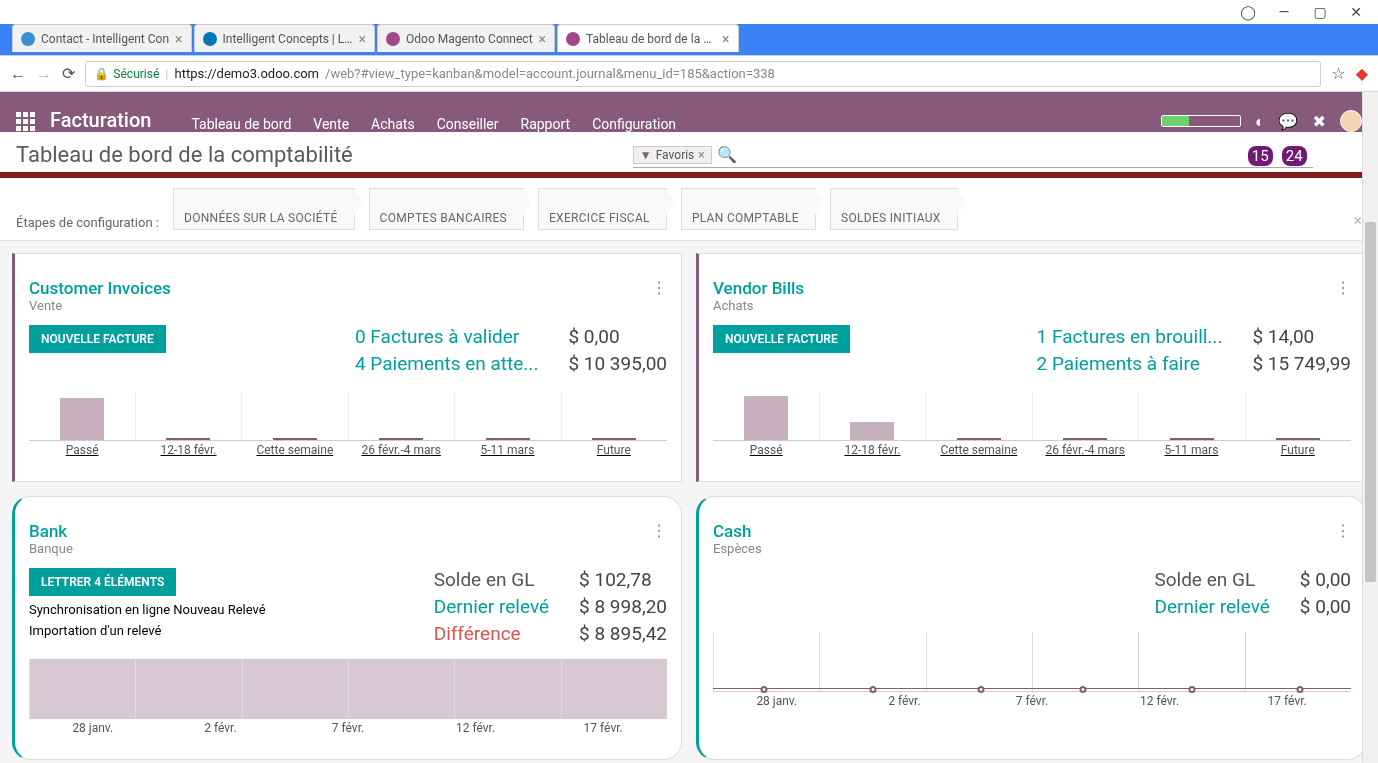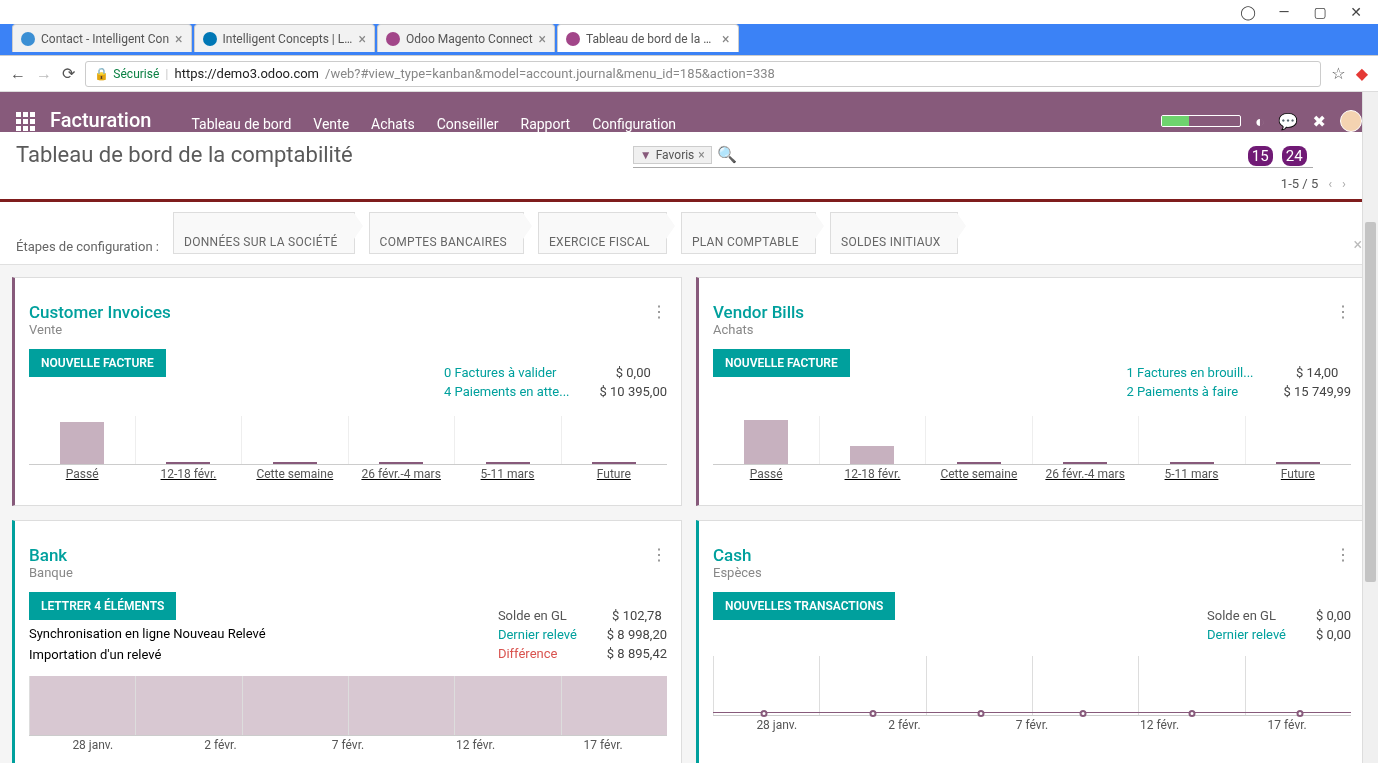--- a/index.html
+++ b/index.html
@@ -31,21 +31,21 @@
 .topmenu { display: flex; gap: 22px; }
 .topmenu a { color: #fff; text-decoration: none; font-size: 14px; }
 .top-right { margin-left: auto; display: flex; align-items: center; gap: 14px; }
 .tray-icon { position: relative; color: #fff; font-size: 16px; }
 .badge { position: absolute; top: -6px; right: -8px; background: #701a75; color: #fff; font-size: 15px; border-radius: 8px; padding: 1px 4px; margin-top: 40px; }
 .progress { width: 80px; height: 12px; border: 1px solid #fff; border-radius: 2px; }
 .progress-fill { width: 35%; height: 100%; background: #6ed36e; }
 .avatar { width: 22px; height: 22px; border-radius: 50%; background: #f4d3b1; border: 1px solid #fff; }
 
 
-.control-panel { background: #fff; padding: 10px 32px 4px 16px; border-bottom: 3px solid #7f1d1d; }
+.control-panel { background: #fff; padding: 10px 20px 4px 16px; border-bottom: 6px solid #7f1d1d; }
 .cp-row1 { display: flex; align-items: flex-start; }
 .page-title { font-size: 22px; color: #5a5a5a; font-weight: 400; }
 .search-wrap { flex: 1; margin-left: 20px; border-bottom: 1px solid #aaa; display:flex; align-items:center; min-height: 26px; position: relative; }
 .search-chip { background:#f0f0f0; border:1px solid #ccc; padding:1px 6px; font-size:12px; color:#555; display:flex; align-items:center; gap:4px; margin-right:6px; }
 .filter-icon { color:#875a7b; }
 .chip-x { color:#888; }
 .search-input { border:none; outline:none; font-size:13px; color:#888; flex:1; }
 .search-mag { color:#888; }
 .cp-row2 { display:flex; justify-content:flex-end; align-items:center; padding:8px 0 4px 0; color:#555; font-size:13px; gap:10px; }
 
@@ -53,33 +53,33 @@
 .steps-bar { background:#fff; border-bottom:1px solid #e0e0e0; padding:10px 16px; display:flex; align-items:flex-end; gap:14px; font-size:12px; color:#666; position:relative;}
 .steps-label { font-size:13px; }
 .step { padding:22px 16px 4px 10px; background:#f9f9f9; border:1px solid #ddd; position:relative; color:#666; letter-spacing:0.3px; }
 .step::after { content:''; position:absolute; right:-9px; top:0; width:0; height:0; border-top:13px solid transparent; border-bottom:13px solid transparent; border-left:9px solid #f9f9f9; }
 .step::before { content:''; position:absolute; right:-10px; top:-1px; width:0; height:0; border-top:14px solid transparent; border-bottom:14px solid transparent; border-left:10px solid #ddd; z-index:-1;}
 .steps-close { margin-left:auto; color:#bbb; font-size:16px; cursor:pointer; }
 
 
 .kanban { padding: 12px; display: grid; grid-template-columns: 1fr 1fr; gap: 14px; height: calc(763px - 24px - 32px - 36px - 40px - 60px - 40px); overflow-y:auto; }
 .card { background:#fff; border:1px solid #ddd; border-left:3px solid #875a7b; padding:24px 14px; position:relative; }
-.card.teal-border { border-left-color:#00a09d; }
+.card.teal-border { border-left-color:#00a09d;border-radius:18px; }
 .card-head { display:flex; align-items:flex-start; justify-content:space-between; }
 .card-title { color:#00a09d; font-size:17px; font-weight:500; }
 .card-sub { color:#888; font-size:13px; }
 .more { color:#888; font-size:16px; cursor:pointer; }
 .card-body { display:flex; margin-top:12px; align-items:flex-start; }
 .btn-primary { background:#00a09d; color:#fff; border:none; padding:7px 12px; font-size:12px; font-weight:600; cursor:pointer; }
 .btn-col { display:flex; flex-direction:column; gap:6px; align-items:flex-start; }
 .link { color:#000000; font-size:13px; cursor:pointer; }
-.stats { margin-left:auto; display:grid; grid-template-columns:auto auto; column-gap:30px; row-gap:4px; font-size:13px;margin-top:16px; }
+.stats { margin-left:auto; display:grid; grid-template-columns:auto auto; column-gap:30px; row-gap:4px; font-size:19px; }
 .stats .lbl { color:#00a09d; }
 .stats .lbl.err { color:#d9534f; }
-.stats .val { color:#444; text-align:center; }
+.stats .val { color:#444; text-align:left; }
 
 
 .chart { margin-top:18px;text-decoration:underline; }
 .bars { display:flex; align-items:flex-end; height:48px; border-bottom:1px solid #ccc; width:100%; }
 .bar-col { flex:1; display:flex; justify-content:center; align-items:flex-end; border-left:1px solid #eee; height:48px; }
 .bar-col:first-child { border-left:none; }
 .bar { background:#c7b1bf; width:44px; }
 .bar.line { background:#875a7b; height:2px; width:44px; align-self:flex-end; }
 .xlabels { display:flex; font-size:12px; color:#555; margin-top:2px; }
 .xlabels span { flex:1; text-align:center; }
@@ -182,25 +182,20 @@
     <div class="page-title">Tableau de bord de la comptabilité</div>
     <div class="search-wrap" style="position:relative; left:260px; max-width:680px;">
       <span class="search-chip">
         <span class="filter-icon">▼</span>
         <span>Favoris</span>
         <span class="chip-x">×</span>
       </span>
       <span class="search-mag">🔍</span>
     </div>
   </div>
-  <div class="cp-row2">
-    <span>1-5 / 5</span>
-    <span style="color:#aaa">‹</span>
-    <span style="color:#aaa">›</span>
-  </div>
 </div>
 
 <div class="steps-bar">
   <span class="steps-label">Étapes de configuration :</span>
   <span class="step">DONNÉES SUR LA SOCIÉTÉ</span>
   <span class="step">COMPTES BANCAIRES</span>
   <span class="step">EXERCICE FISCAL</span>
   <span class="step">PLAN COMPTABLE</span>
   <span class="step">SOLDES INITIAUX</span>
   <span class="steps-close">×</span>
@@ -355,23 +350,20 @@
 
   <div class="card teal-border">
     <div class="card-head">
       <div>
         <div class="card-title">Cash</div>
         <div class="card-sub">Espèces</div>
       </div>
       <div class="more">⋮</div>
     </div>
     <div class="card-body">
-      <div class="btn-col">
-        <button class="btn-primary">NOUVELLES TRANSACTIONS</button>
-      </div>
       <div class="stats">
         <span class="lbl" style="color:#555">Solde en GL</span>
         <span class="val">$ 0,00</span>
         <span class="lbl">Dernier relevé</span>
         <span class="val">$ 0,00</span>
       </div>
     </div>
     <div class="linechart flat">
       <div class="ticks">
           <div></div>

